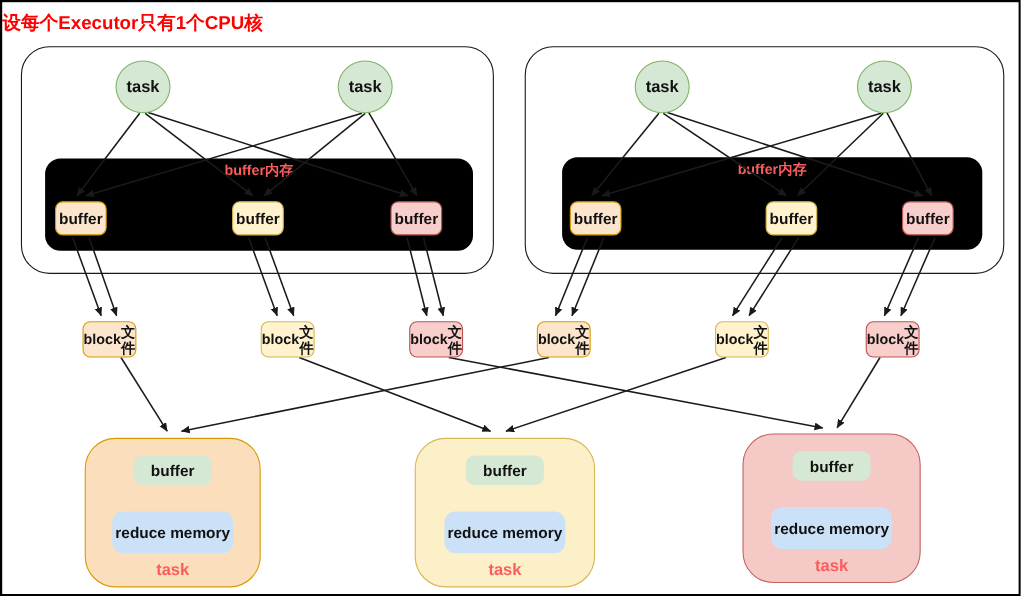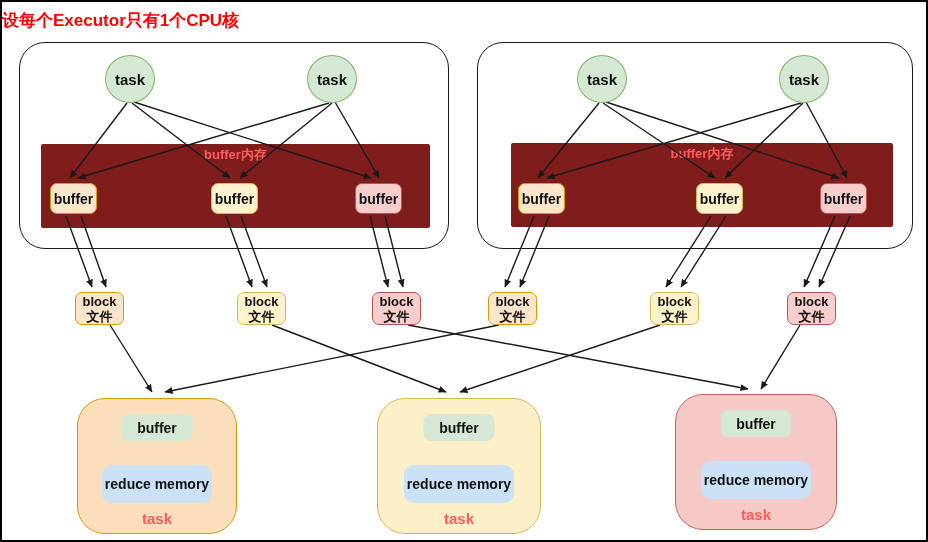--- a/index.html
+++ b/index.html
@@ -12,40 +12,40 @@
   .title {
     position:absolute; left:0; top:7px; width:100%;
     text-align:left; font-size:17px; font-weight:bold; color:#FF0000;
     z-index:5;
   }
   .exec-box {
     position:absolute; border:1.8px solid #1a1a1a; border-radius:26px;
     background:transparent; z-index:1;
   }
   .mem-region {
-    position:absolute; background:#7f1d1d; border-radius:2px; z-index:1;
+    position:absolute; background:#000000; border-radius:14px; z-index:1;
   }
   .mem-label {
     position:absolute; top:2px; left:0; width:100%; text-align:center;
     color:#FB5C5C; font-weight:bold; font-size:13px; z-index:4;
   }
   .task-circle {
     position:absolute; width:50px; height:48px; border-radius:50%;
     background:#D5E8D4; border:1.7px solid #82B366;
     display:flex; align-items:center; justify-content:center;
     font-size:15px; font-weight:bold; color:#111; z-index:3;
   }
   .small-box {
     position:absolute; border-radius:7px; border:1.7px solid;
     display:flex; align-items:center; justify-content:center;
     font-size:14px; font-weight:bold; color:#111; z-index:3;
   }
   .buffer-box { width:47px; height:31px; }
   .block-box {
-    width:49px; height:33px; flex-direction:column; line-height:15px;
+    width:49px; height:33px; flex-direction:row; line-height:15px;
     font-size:13px; text-align:center;
   }
   .c-orange { background:#FCE5CD; border-color:#D79B00; }
   .c-yellow { background:#FFF2CC; border-color:#D6B656; }
   .c-pink   { background:#F8CECC; border-color:#B85450; }
   .reduce-box {
     position:absolute; width:160px; height:136px; border-radius:28px;
     border:1.8px solid; z-index:3;
   }
   .r-orange { background:#FBDEBC; border-color:#D79B00; }

